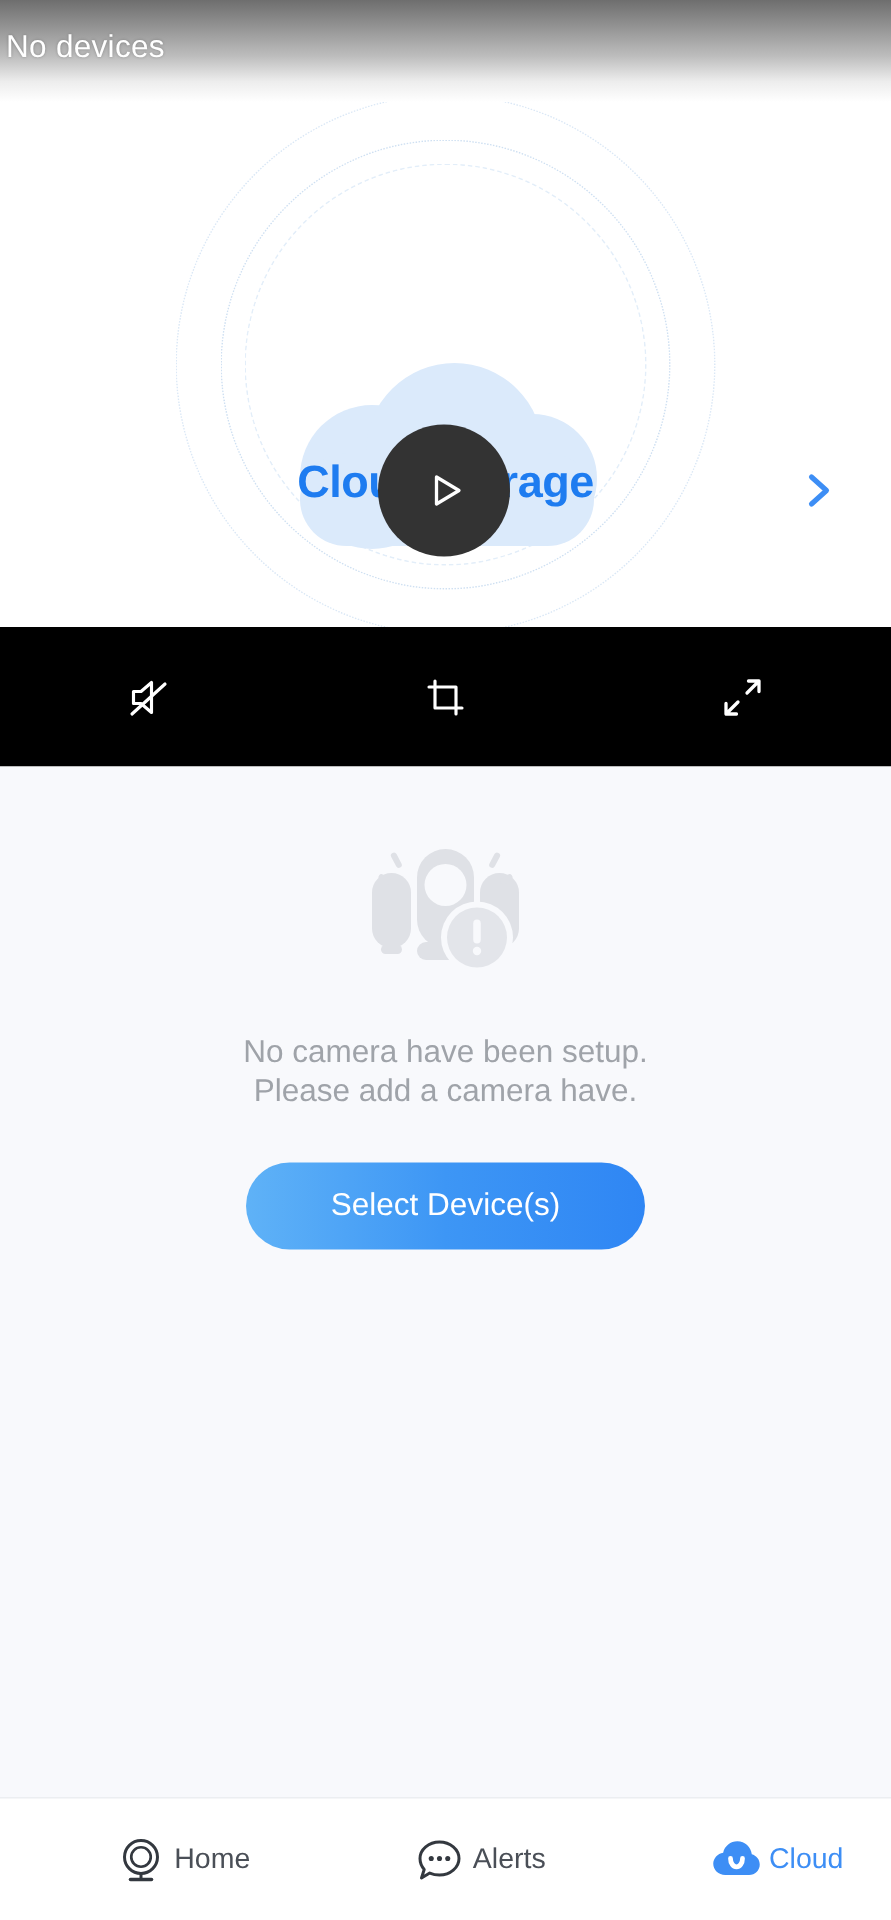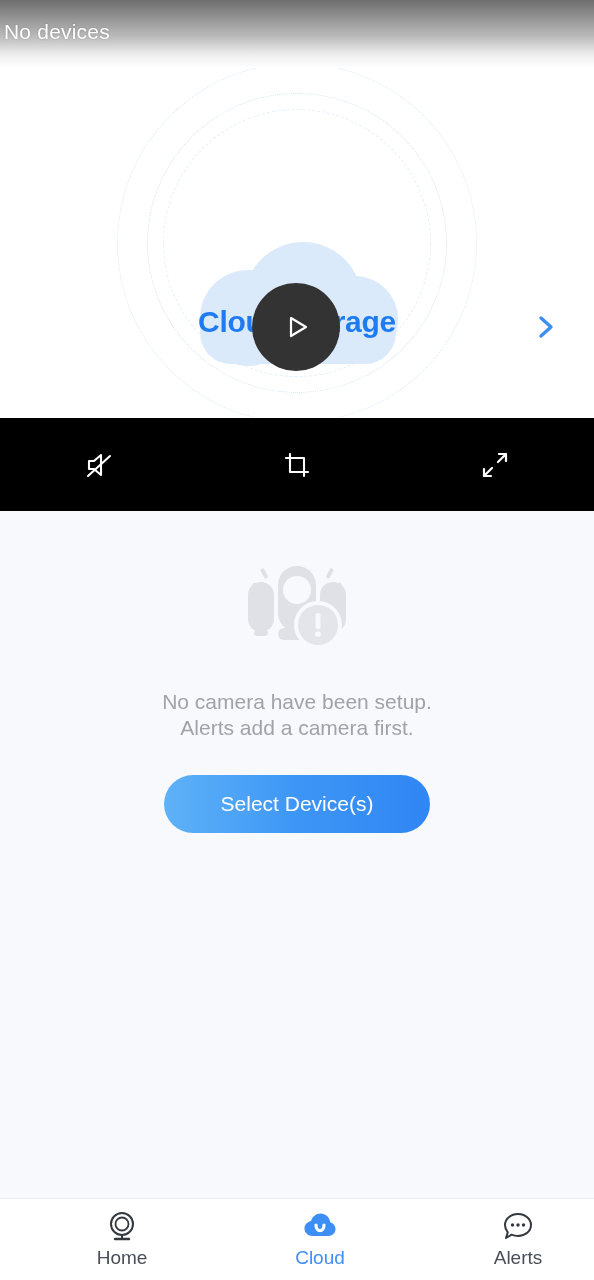--- a/index.html
+++ b/index.html
@@ -89,21 +89,21 @@
     display:flex; align-items:center; justify-content:center;margin-top:15px;
   }
 
   
   .bottomnav {
     position:absolute; bottom:0; left:0; width:594px; height:82px;
     background:#ffffff; border-top:1px solid #eceef1;
     display:flex; align-items:center;
   }
   .navitem {
-    flex:1; height:100%; display:flex; flex-direction:column;
+    flex:1; height:100%; display:flex; flex-direction:row;
     align-items:center; justify-content:center; gap:5px; cursor:pointer;padding-left:46px;
   }
   .navlabel { font-size:19px; color:#4a4f57; }
   .navitem.active .navlabel { color:#3d8ef5; }
   .navicon { width:34px; height:32px; display:flex; align-items:center; justify-content:center; }
 </style>
 </head>
 <body>
 
 <div class="screen">
@@ -183,57 +183,57 @@
         <circle cx="55" cy="34" r="14" fill="#f8f9fc"></circle>
         <circle cx="76" cy="69" r="24" fill="#f8f9fc"></circle>
         <circle cx="76" cy="69" r="20" fill="#e3e5ea"></circle>
         <rect x="73.5" y="57" width="5" height="16" rx="2.5" fill="#f8f9fc"></rect>
         <circle cx="76" cy="78" r="2.8" fill="#f8f9fc"></circle>
       </svg>
     </div>
 
     <div class="empty-text">
       <div>No camera have been setup.</div>
-      <div>Alerts add a camera first.</div>
+      <div>Please add a camera have.</div>
     </div>
 
     <button class="select-btn">Select Device(s)</button>
   </div>
 
   <div class="bottomnav">
 
     <div class="navitem">
       <div class="navicon">
         <svg width="32" height="30" viewBox="0 0 32 30">
           <circle cx="16" cy="13" r="11" fill="none" stroke="#33383f" stroke-width="2"></circle>
           <circle cx="16" cy="13" r="6.5" fill="none" stroke="#33383f" stroke-width="1.8"></circle>
           <line x1="16" y1="24" x2="16" y2="27" stroke="#33383f" stroke-width="2"></line>
           <line x1="9" y1="28" x2="23" y2="28" stroke="#33383f" stroke-width="2.4" stroke-linecap="round"></line>
         </svg>
       </div>
       <div class="navlabel">Home</div>
     </div>
 
-    <div class="navitem active">
-      <div class="navicon">
-        <svg width="34" height="30" viewBox="0 0 34 30">
-          <path d="M9.5 25 C5 25 1.5 21.6 1.5 17.5 C1.5 13.8 4.4 10.7 8.1 10.1 C9.1 5.7 13 2.5 17.6 2.5 C22.6 2.5 26.7 6.3 27.2 11.2 C30.2 12 32.5 14.7 32.5 18 C32.5 21.9 29.3 25 25.4 25 Z" fill="#3d8ef5"></path>
-          <path d="M13 14 C13 17.3 14.9 19.6 17 19.6 C19.1 19.6 21 17.3 21 14" fill="none" stroke="#ffffff" stroke-width="3.2" stroke-linecap="round"></path>
-        </svg>
-      </div>
-      <div class="navlabel">Cloud</div>
-    </div>
-
     <div class="navitem">
       <div class="navicon">
         <svg width="32" height="30" viewBox="0 0 32 30">
           <path d="M16 3 C23.2 3 29 8 29 14 C29 20 23.2 25 16 25 C13.6 25 11.4 24.5 9.5 23.7 L4 27 L5.8 21.3 C4 19.2 3 16.7 3 14 C3 8 8.8 3 16 3 Z" fill="none" stroke="#33383f" stroke-width="2" stroke-linejoin="round"></path>
           <circle cx="10.5" cy="14" r="1.7" fill="#33383f"></circle>
           <circle cx="16" cy="14" r="1.7" fill="#33383f"></circle>
           <circle cx="21.5" cy="14" r="1.7" fill="#33383f"></circle>
         </svg>
       </div>
       <div class="navlabel">Alerts</div>
     </div>
 
+    <div class="navitem active">
+      <div class="navicon">
+        <svg width="34" height="30" viewBox="0 0 34 30">
+          <path d="M9.5 25 C5 25 1.5 21.6 1.5 17.5 C1.5 13.8 4.4 10.7 8.1 10.1 C9.1 5.7 13 2.5 17.6 2.5 C22.6 2.5 26.7 6.3 27.2 11.2 C30.2 12 32.5 14.7 32.5 18 C32.5 21.9 29.3 25 25.4 25 Z" fill="#3d8ef5"></path>
+          <path d="M13 14 C13 17.3 14.9 19.6 17 19.6 C19.1 19.6 21 17.3 21 14" fill="none" stroke="#ffffff" stroke-width="3.2" stroke-linecap="round"></path>
+        </svg>
+      </div>
+      <div class="navlabel">Cloud</div>
+    </div>
+
   </div>
 
 </div>
 
 </body></html>

